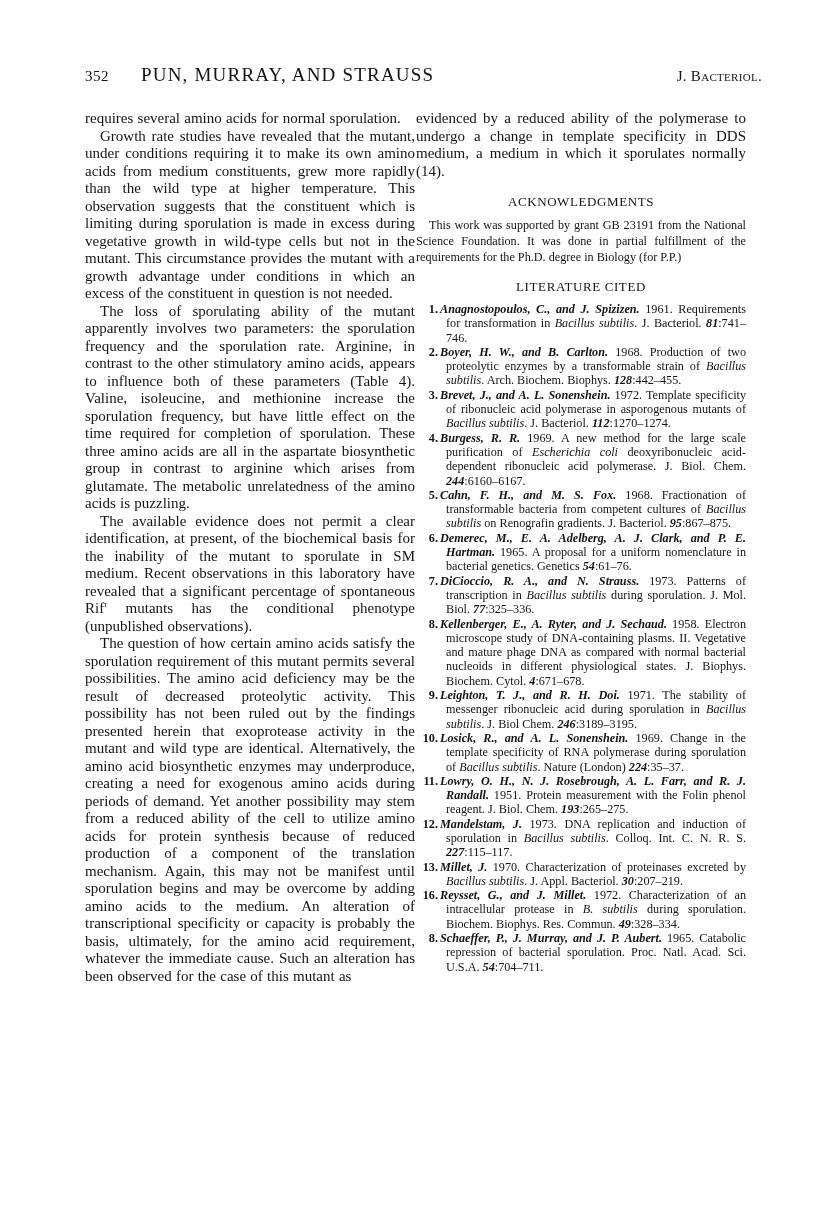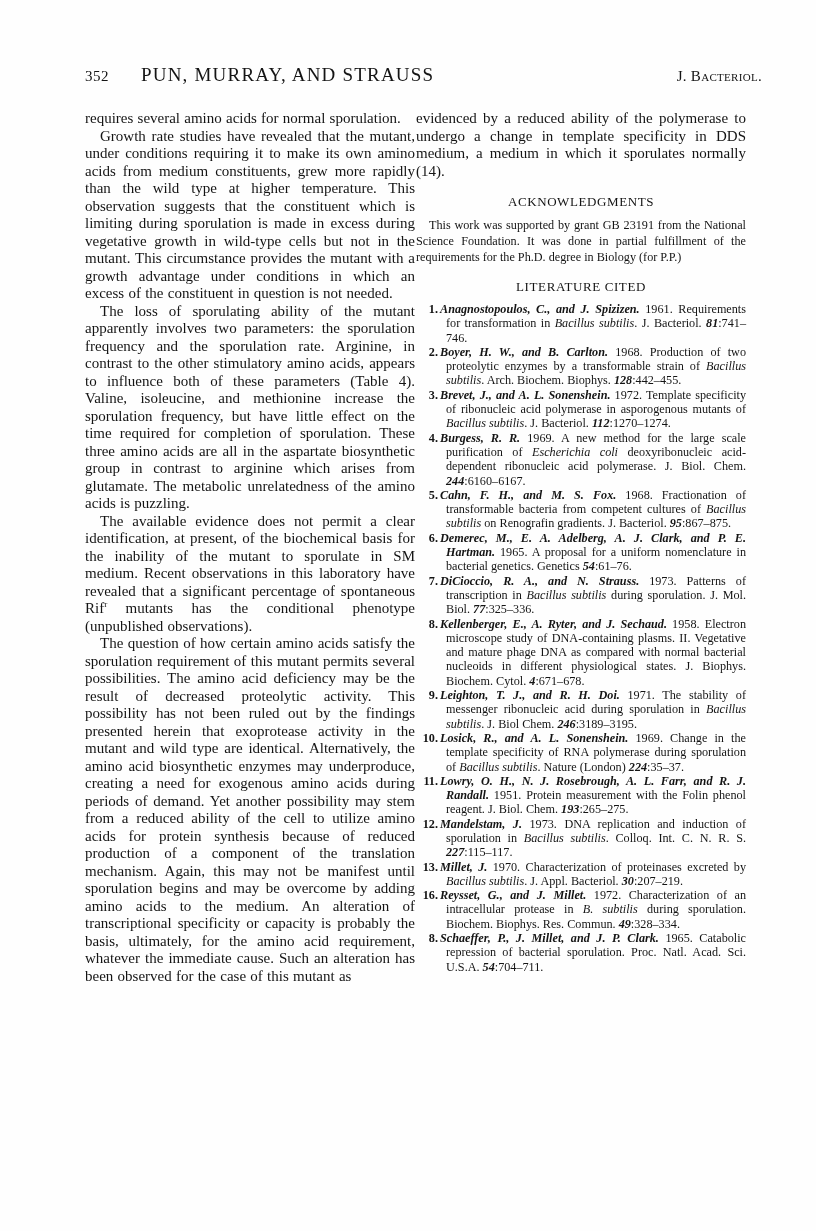--- a/index.html
+++ b/index.html
@@ -187,19 +187,19 @@
 
 
 
           <li class="ref">
             <span class="ref-num">16.</span>
             <span class="ref-text"><b>Reysset, G., and J. Millet.</b> 1972. Characterization of an intracellular protease in <i>B. subtilis</i> during sporulation. Biochem. Biophys. Res. Commun. <b>49</b>:328–334.</span>
           </li>
 
           <li class="ref">
             <span class="ref-num">8.</span>
-            <span class="ref-text"><b>Schaeffer, P., J. Millet, and J. P. Clark.</b> 1965. Catabolic repression of bacterial sporulation. Proc. Natl. Acad. Sci. U.S.A. <b>54</b>:704–711.</span>
+            <span class="ref-text"><b>Schaeffer, P., J. Murray, and J. P. Aubert.</b> 1965. Catabolic repression of bacterial sporulation. Proc. Natl. Acad. Sci. U.S.A. <b>54</b>:704–711.</span>
           </li>
         </ol>
     </div>
 
   </div>
 </div>
 
 </body></html>

